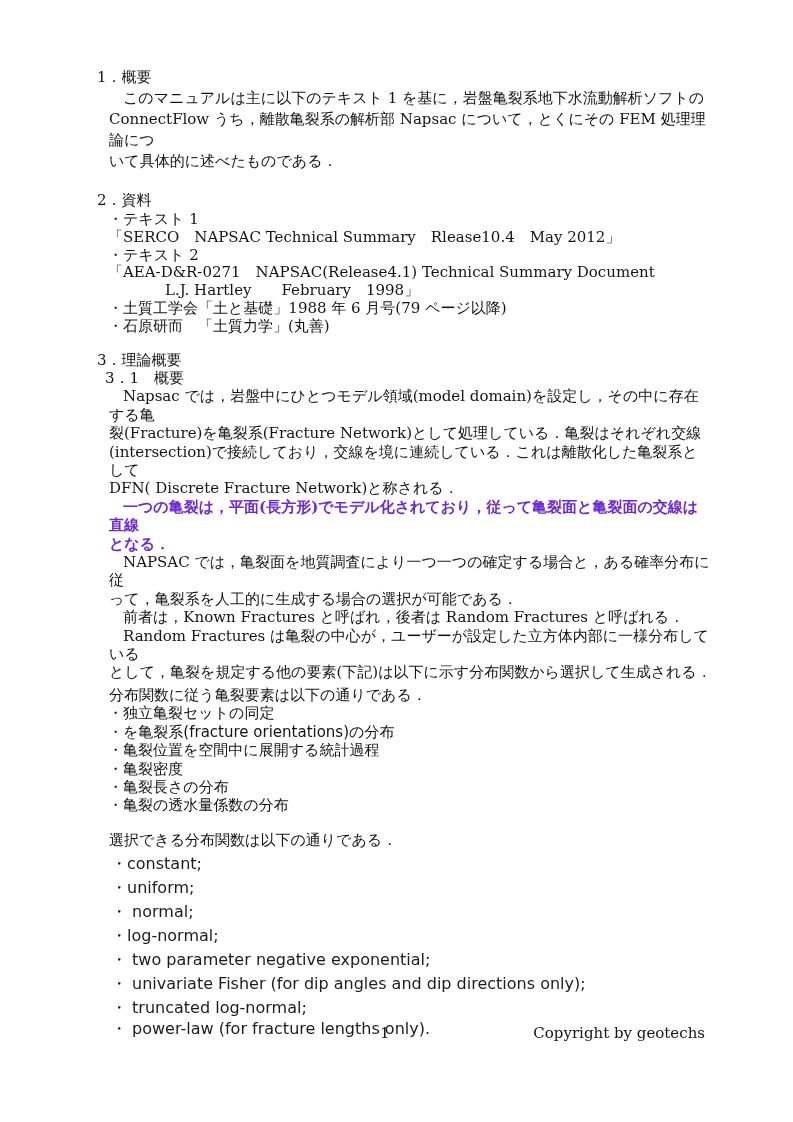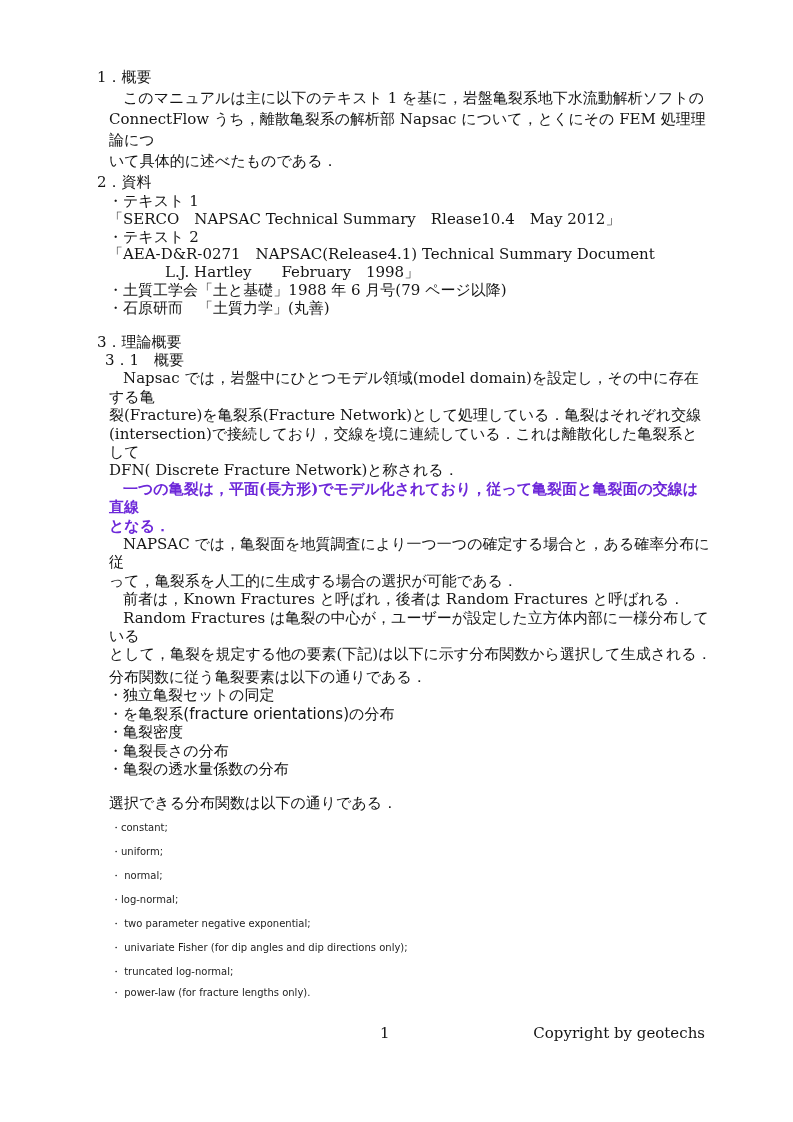--- a/index.html
+++ b/index.html
@@ -17,31 +17,31 @@
   }
   .h{line-height:21px;}
   .sec1 .line{line-height:21px;}
   .sec2 .line{line-height:17.8px;}
   .para{padding-left:12px;}
   .refs{padding-left:11px;}
   .fi{text-indent:14px;}
   .ref-indent{padding-left:57px;}
   .sub{padding-left:8px;}
   .red{color:#6d28d9;font-weight:bold;}
-  .gap18{}
+  .gap18{margin-bottom:18px;}
   .gap15{margin-bottom:15px;}
   .gap19{margin-bottom:4px;}
   .gap16{margin-bottom:16px;}
   .gap7{margin-bottom:7px;}
   .list1-items{padding-left:11px;}
   .sans{font-family:"DejaVu Sans","Liberation Sans",sans-serif;}
   .list2-items{padding-left:14px;}
   .list2-items .line{
     font-family:"DejaVu Sans","Liberation Sans",sans-serif;
-    font-size:10px;line-height:16px;margin-bottom:8px;color:#1c1c1c;
+    font-size:16px;line-height:16px;margin-bottom:8px;color:#1c1c1c;
   }
   .list2-items .line.tight{margin-bottom:5px;}
   .footer{
     position:absolute;left:97px;top:1024px;width:612px;height:20px;
     font-size:15px;line-height:18px;
   }
   .pagenum{position:absolute;left:283px;top:0;}
   .copyright{position:absolute;right:4px;top:0;}
 </style>
 </head>
@@ -92,20 +92,21 @@
         <div class="line fi">Random Fractures は亀裂の中心が，ユーザーが設定した立方体内部に一様分布している</div>
         <div class="line">として，亀裂を規定する他の要素(下記)は以下に示す分布関数から選択して生成される．</div>
       </div>
     </div>
 
     <div>
       <div class="para">分布関数に従う亀裂要素は以下の通りである．</div>
       <div class="list1-items gap16">
         <div class="line">・独立亀裂セットの同定</div>
         <div class="line"><span>・を亀裂系</span><span class="sans">(fracture orientations)</span><span>の分布</span></div>
+        <div class="line">・亀裂位置を空間中に展開する統計過程</div>
         <div class="line">・亀裂密度</div>
         <div class="line">・亀裂長さの分布</div>
         <div class="line">・亀裂の透水量係数の分布</div>
       </div>
     </div>
 
     <div>
       <div class="para gap7">選択できる分布関数は以下の通りである．</div>
       <div class="list2-items">
         <div class="line">・constant;</div>

